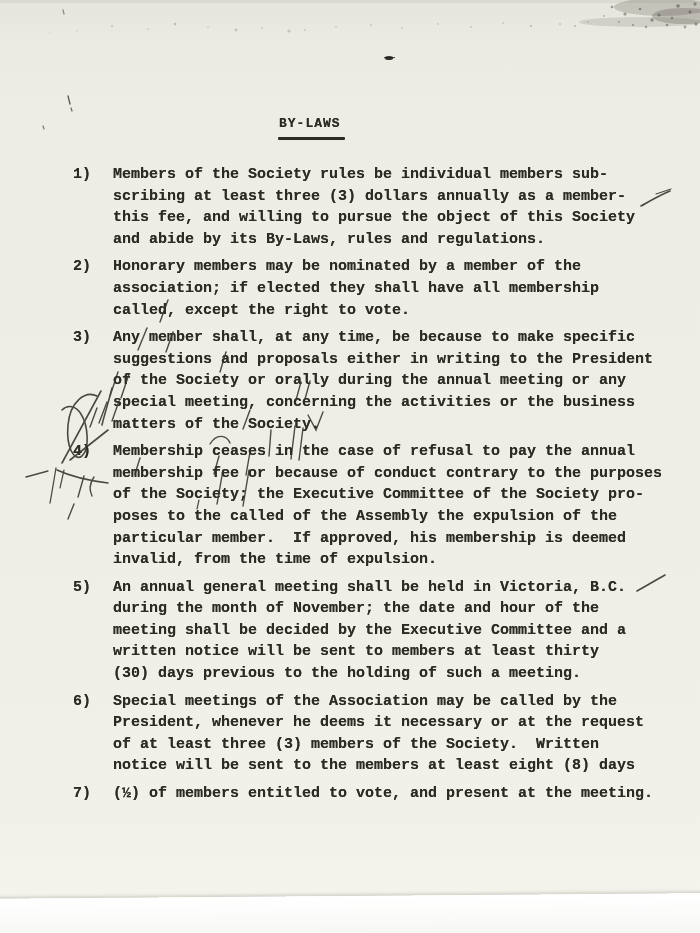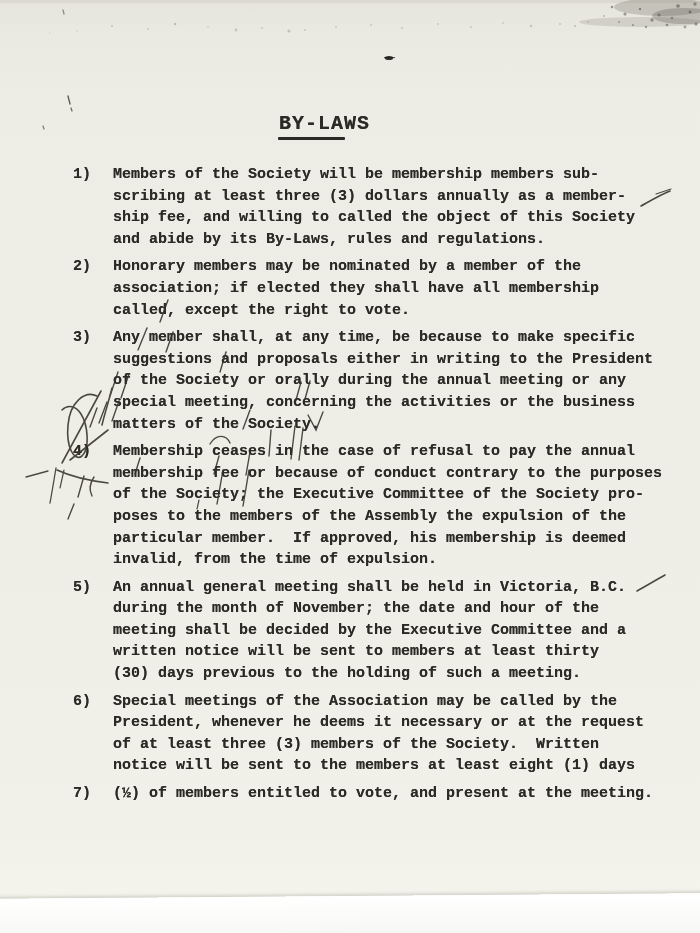--- a/index.html
+++ b/index.html
@@ -13,21 +13,21 @@
     background:linear-gradient(180deg,#e6e5dd 0%,#ebeae2 4%,#eeede5 12%,#efeee6 55%,#f2f1e9 92%,#f4f3ec 100%);
   }
   .scanner-bed{
     position:absolute;left:-10px;top:896px;width:720px;height:50px;
     background:linear-gradient(180deg,#ffffff 0%,#fbfbfa 40%,#f4f4f2 100%);
     transform:rotate(-0.45deg);
     box-shadow:0 -2px 3px rgba(120,118,108,0.25);
   }
   .title{
     position:absolute;left:279px;top:115px;
-    font-size:20px;line-height:17px;font-weight:700;letter-spacing:1px;
+    font-size:13px;line-height:17px;font-weight:700;letter-spacing:1px;
     color:var(--ink,#26251f);
     text-shadow:0 0 0.6px rgba(38,37,31,0.75);
   }
   .title-underline{
     position:absolute;left:278px;top:137px;width:67px;height:2.6px;
     background:var(--ink,#26251f);border-radius:1px;
   }
   .items{
     position:absolute;left:73px;top:164px;width:612px;
     font-size:15px;line-height:21.6px;font-weight:700;
@@ -46,23 +46,23 @@
 <div class="paper"></div>
 <div class="scanner-bed"></div>
 
 <div class="title">BY-LAWS</div>
 <div class="title-underline"></div>
 
 <div class="items">
     <div class="item">
       <div class="num">1)</div>
       <div class="body">
-        <div class="line">Members of the Society will be membership members sub-</div>
+        <div class="line">Members of the Society rules be individual members sub-</div>
         <div class="line">scribing at least three (3) dollars annually as a member-</div>
-        <div class="line">ship fee, and willing to called the object of this Society</div>
+        <div class="line">this fee, and willing to pursue the object of this Society</div>
         <div class="line">and abide by its By-Laws, rules and regulations.</div>
       </div>
     </div>
     <div class="item">
       <div class="num">2)</div>
       <div class="body">
         <div class="line">Honorary members may be nominated by a member of the</div>
         <div class="line">association; if elected they shall have all membership</div>
         <div class="line">called, except the right to vote.</div>
       </div>
@@ -76,42 +76,42 @@
         <div class="line">special meeting, concerning the activities or the business</div>
         <div class="line">matters of the Society.</div>
       </div>
     </div>
     <div class="item">
       <div class="num">4)</div>
       <div class="body">
         <div class="line">Membership ceases in the case of refusal to pay the annual</div>
         <div class="line">membership fee or because of conduct contrary to the purposes</div>
         <div class="line">of the Society; the Executive Committee of the Society pro-</div>
-        <div class="line">poses to the members of the Assembly the expulsion of the</div>
+        <div class="line">poses to the called of the Assembly the expulsion of the</div>
         <div class="line">particular member.  If approved, his membership is deemed</div>
         <div class="line">invalid, from the time of expulsion.</div>
       </div>
     </div>
     <div class="item">
       <div class="num">5)</div>
       <div class="body">
         <div class="line">An annual general meeting shall be held in Victoria, B.C.</div>
         <div class="line">during the month of November; the date and hour of the</div>
         <div class="line">meeting shall be decided by the Executive Committee and a</div>
         <div class="line">written notice will be sent to members at least thirty</div>
         <div class="line">(30) days previous to the holding of such a meeting.</div>
       </div>
     </div>
     <div class="item">
       <div class="num">6)</div>
       <div class="body">
         <div class="line">Special meetings of the Association may be called by the</div>
         <div class="line">President, whenever he deems it necessary or at the request</div>
         <div class="line">of at least three (3) members of the Society.  Written</div>
-        <div class="line">notice will be sent to the members at least eight (1) days</div>
+        <div class="line">notice will be sent to the members at least eight (8) days</div>
       </div>
     </div>
     <div class="item">
       <div class="num">7)</div>
       <div class="body">
         <div class="line">(½) of members entitled to vote, and present at the meeting.</div>
       </div>
     </div>
   </div>
 

